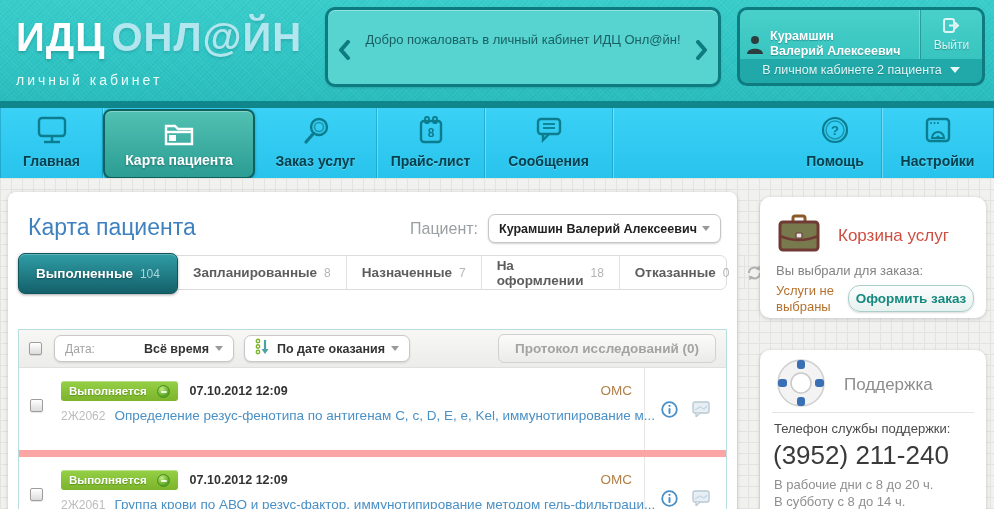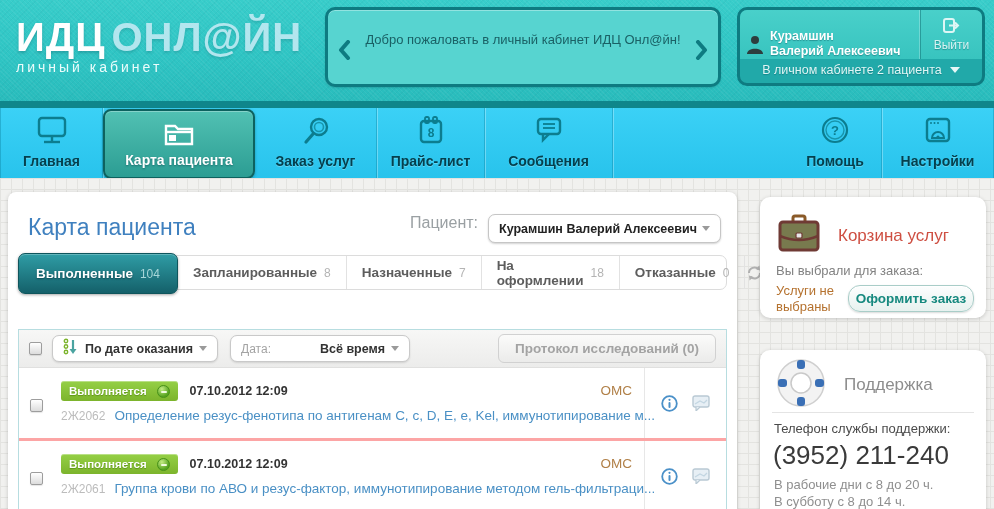--- a/index.html
+++ b/index.html
@@ -11,21 +11,21 @@
     position:absolute; top:0; left:0; width:994px; height:101px;
     background:
       repeating-linear-gradient(45deg, rgba(255,255,255,.05) 0 1px, transparent 1px 3px),
       repeating-linear-gradient(-45deg, rgba(0,90,110,.05) 0 1px, transparent 1px 4px),
       linear-gradient(180deg,#38cdca 0%, #2fc5c4 55%, #29bcbc 100%);
   }
   .logo{ position:absolute; left:16px; top:16px; cursor:pointer; }
   .logo-line1{ font-size:40px; line-height:42px; letter-spacing:1px; }
   .logo-main{ color:#ffffff; font-weight:bold; text-shadow:0 2px 3px rgba(0,60,70,.25); }
   .logo-accent{ color:#c9ecf6; font-weight:bold; opacity:.85; text-shadow:0 2px 3px rgba(0,60,70,.2); margin-left:6px;}
-  .logo-sub{ color:#eafcfb; font-size:14px; letter-spacing:3px; margin-top:1px; }
+  .logo-sub{ color:#eafcfb; font-size:14px; letter-spacing:3px; margin-top:14px; }
 
   .welcome{
     position:absolute; left:325px; top:7px; width:396px; height:80px;
     background:#57d4d0; border:3px solid #0e7b81; border-radius:10px;
     box-shadow:inset 0 1px 0 rgba(255,255,255,.35), 0 1px 2px rgba(0,60,70,.2);
   }
   .welcome-text{
     position:absolute; left:30px; right:30px; top:22px; text-align:center;
     color:#1a6165; font-size:13px;
   }
@@ -87,21 +87,21 @@
       linear-gradient(#e3e3e0 1px, transparent 1px),
       linear-gradient(90deg,#e3e3e0 1px, transparent 1px),
       #f1f1ef;
     background-size:11px 11px;
   }
   .main-card{
     position:absolute; left:8px; top:14px; width:729px; height:600px;
     background:#ffffff; border-radius:8px; box-shadow:0 1px 4px rgba(0,0,0,.18);
   }
   .page-title{ position:absolute; left:20px; top:22px; font-size:23px; color:#3f80bf; }
-  .patient-row{ position:absolute; right:16px; top:22px; display:flex; gap:10px; }
+  .patient-row{ position:absolute; right:16px; top:22px; display:flex; align-items:center; gap:10px; }
   .patient-label{ color:#9aa0a3; font-size:16px; }
   .patient-select{
     width:233px; height:29px; background:#fff; border:1px solid #c6c6c6; border-radius:7px;
     box-shadow:0 1px 2px rgba(0,0,0,.18);
     display:flex; align-items:center; padding:0 10px; cursor:pointer;
   }
   .patient-select-value{ flex:1; font-weight:bold; font-size:12.5px; color:#222; }
   .sel-arrow{ width:0; height:0; border-left:4px solid transparent; border-right:4px solid transparent; border-top:5px solid #9a9a9a; }
 
   .tabbar{
@@ -148,21 +148,21 @@
   .ctrl-value{ font-weight:bold; font-size:12.5px; color:#333; }
   .ctrl-date .ctrl-value{ margin-left:auto; }
   .ctrl-sort{ margin-left:10px; }
   .protocol-btn{
     margin-left:auto; height:29px; padding:12px 16px; border:1px solid #d1d1d1; border-radius:6px;
     background:linear-gradient(180deg,#fbfbfa,#ebebea);
     color:#a3a3a3; font-weight:bold; font-size:13.5px;
     display:flex; align-items:center; cursor:pointer;
   }
 
-  .svc-row{ position:relative; height:73px; border-bottom:3px solid #fca5a5; }
+  .svc-row{ position:relative; height:89px; border-bottom:7px solid #fca5a5; }
   .svc-check{ position:absolute; left:11px; top:31px; }
   .svc-line1{ position:absolute; left:42px; top:13px; display:flex; align-items:center; }
   .status-badge{
     height:20px; background:linear-gradient(180deg,#95d046,#7cb42c); border-radius:3px;
     display:flex; align-items:center; padding:0 8px; gap:10px;
     box-shadow:inset 0 1px 0 rgba(255,255,255,.35);
   }
   .status-text{ color:#ffffff; font-weight:bold; font-size:11.5px; text-shadow:0 1px 1px rgba(60,110,0,.5); }
   .status-ball{
     width:13px; height:13px; border-radius:50%;
@@ -386,36 +386,36 @@
               <polygon points="14.5,1.5 15,6.5 10.5,5" fill="#b0b0b0"></polygon>
               <path d="M15,9 a5.5,5.5 0 0 1 -9.5,3.8" fill="none" stroke="#b0b0b0" stroke-width="2"></path>
               <polygon points="4.5,16.5 4,11.5 8.5,13" fill="#b0b0b0"></polygon>
             </svg>
         </div>
       </div>
 
       <div class="listbox">
         <div class="filterbar">
           <div class="checkbox"></div>
+          <div class="ctrl ctrl-date">
+            <span class="ctrl-muted">Дата:</span>
+            <span class="ctrl-value">Всё время</span>
+            <span class="sel-arrow"></span>
+          </div>
           <div class="ctrl ctrl-sort">
             <span>
               <svg width="16" height="17" viewBox="0 0 16 17">
                   <circle cx="3" cy="3" r="1.7" fill="none" stroke="#7cb42c" stroke-width="1.4"></circle>
                   <circle cx="3" cy="8.5" r="1.7" fill="none" stroke="#7cb42c" stroke-width="1.4"></circle>
                   <circle cx="3" cy="14" r="1.7" fill="none" stroke="#7cb42c" stroke-width="1.4"></circle>
                   <line x1="10" y1="2" x2="10" y2="12" stroke="#4aa3a0" stroke-width="2.2"></line>
                   <polygon points="6.5,11 13.5,11 10,16" fill="#4aa3a0"></polygon>
                 </svg>
             </span>
             <span class="ctrl-value">По дате оказания</span>
-            <span class="sel-arrow"></span>
-          </div>
-          <div class="ctrl ctrl-date">
-            <span class="ctrl-muted">Дата:</span>
-            <span class="ctrl-value">Всё время</span>
             <span class="sel-arrow"></span>
           </div>
           <div class="protocol-btn">Протокол исследований (0)</div>
         </div>
 
         <div class="svc-row">
           <div class="checkbox svc-check"></div>
           <div class="svc-line1">
             <div class="status-badge">
               <span class="status-text">Выполняется</span>

